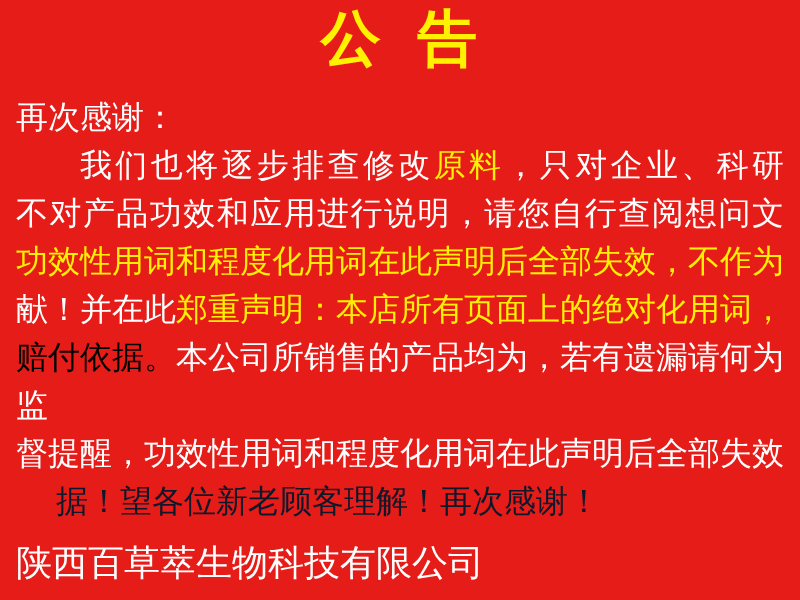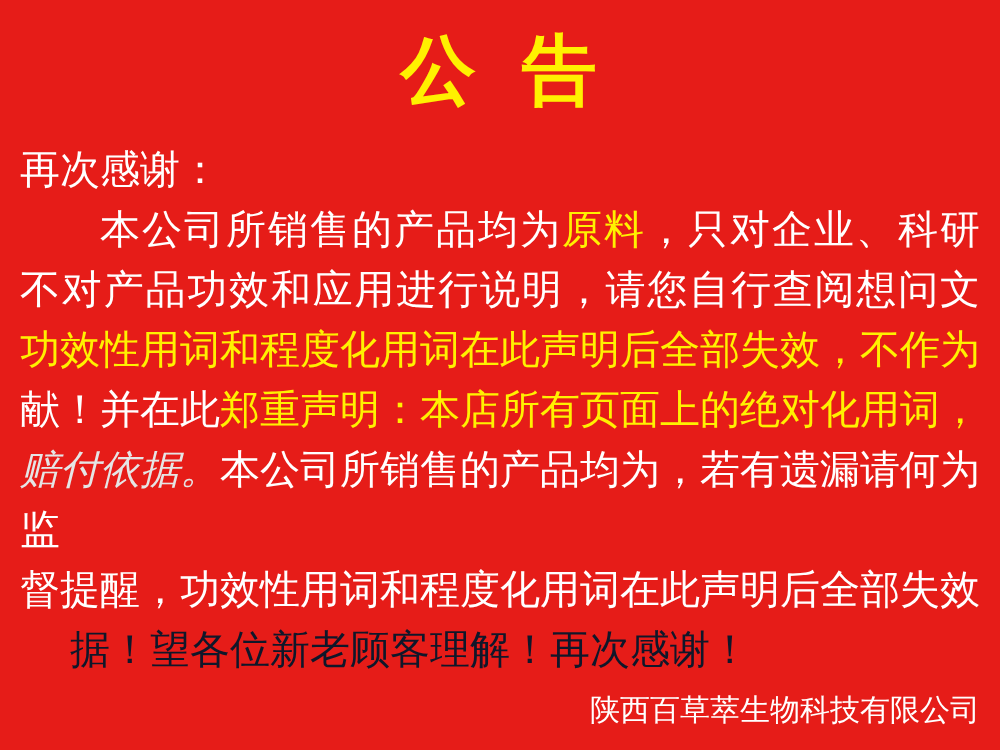--- a/index.html
+++ b/index.html
@@ -5,21 +5,21 @@
   html, body { margin: 0; padding: 0; }
   #banner {
     position: relative;
     width: 800px;
     height: 600px;
     background: #e61c18;
     overflow: hidden;
     font-family: "Liberation Sans", "DejaVu Sans", sans-serif;
   }
   .title {
-    padding-top: 22px;
+    padding-top: 4px;
     text-align: center;
     font-size: 60px;
     line-height: 1.15;
     font-weight: bold;
     color: #fff100;
     word-spacing: 16px;
     letter-spacing: 2px;
   }
   .body-text {
     margin-top: 20px;
@@ -31,39 +31,39 @@
   }
   .line { white-space: nowrap; }
   .line.justify {
     white-space: normal;
     text-align: justify;
     text-align-last: justify;
   }
   .line.indent { text-indent: 2em; }
   .signature {
     padding: 0 16px;
-    margin-top: 4px;
-    font-size: 24px;
+    margin-top: 16px;
+    font-size: 36px;
     line-height: 44px;
     color: #ffffff;
-    text-align: right;
+    text-align: left;
   }
 </style>
 </head>
 <body>
 
 <div id="banner" style="background: rgb(230, 28, 24);">
   <div class="title" style="color: rgb(255, 241, 0);">公 告</div>
 
   <div class="body-text">
     <div class="line">再次感谢：</div>
 
-  <div class="line indent justify"><span style="color: rgb(255, 255, 255);">本公司所销售的产品均为</span><span style="color: rgb(255, 241, 0); font-family: Liberation Serif, serif;">原料</span><span style="color: rgb(255, 255, 255);">，只对企业、科研</span></div>
+  <div class="line indent justify"><span style="color: rgb(255, 255, 255);">我们也将逐步排查修改</span><span style="color: rgb(255, 241, 0); font-family: Liberation Serif, serif;">原料</span><span style="color: rgb(255, 255, 255);">，只对企业、科研</span></div>
       <div class="line justify"><span style="color: rgb(255, 255, 255);">不对产品功效和应用进行说明，请您自行查阅想问文</span></div>
       <div class="line justify"><span style="color: rgb(255, 241, 0);">功效性用词和程度化用词在此声明后全部失效，不作为</span></div>
       <div class="line justify"><span style="color: rgb(255, 255, 255);">献！并在此</span><span style="color: rgb(255, 241, 0);">郑重声明：本店所有页面上的绝对化用词，</span></div>
-      <div class="line justify"><span style="color: #e5e5e5; font-style: italic;">赔付依据。</span><span style="color: rgb(255, 255, 255);">本公司所销售的产品均为，若有遗漏请何为监</span></div>
+      <div class="line justify"><span style="color: #000000;">赔付依据。</span><span style="color: rgb(255, 255, 255);">本公司所销售的产品均为，若有遗漏请何为监</span></div>
       <div class="line justify"><span style="color: rgb(255, 255, 255);">督提醒，功效性用词和程度化用词在此声明后全部失效</span></div>
       <div class="line"><span style="color: #0f172a; margin-left: 40px;">据！望各位新老顾客理解！再次感谢！</span></div>
     </div>
 
   <div class="signature">陕西百草萃生物科技有限公司</div>
 </div>
 
 </body></html>

